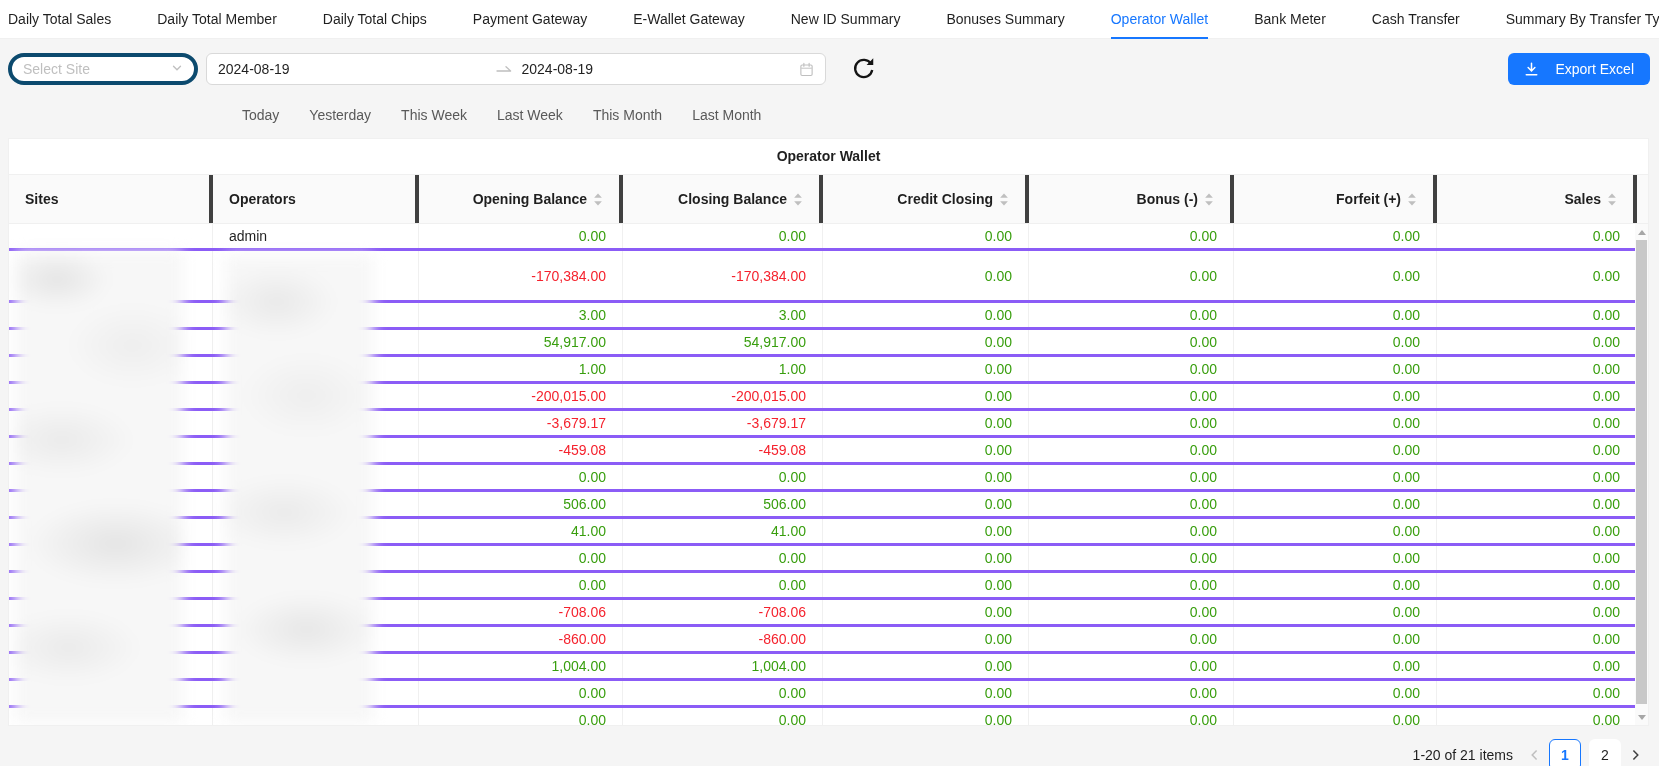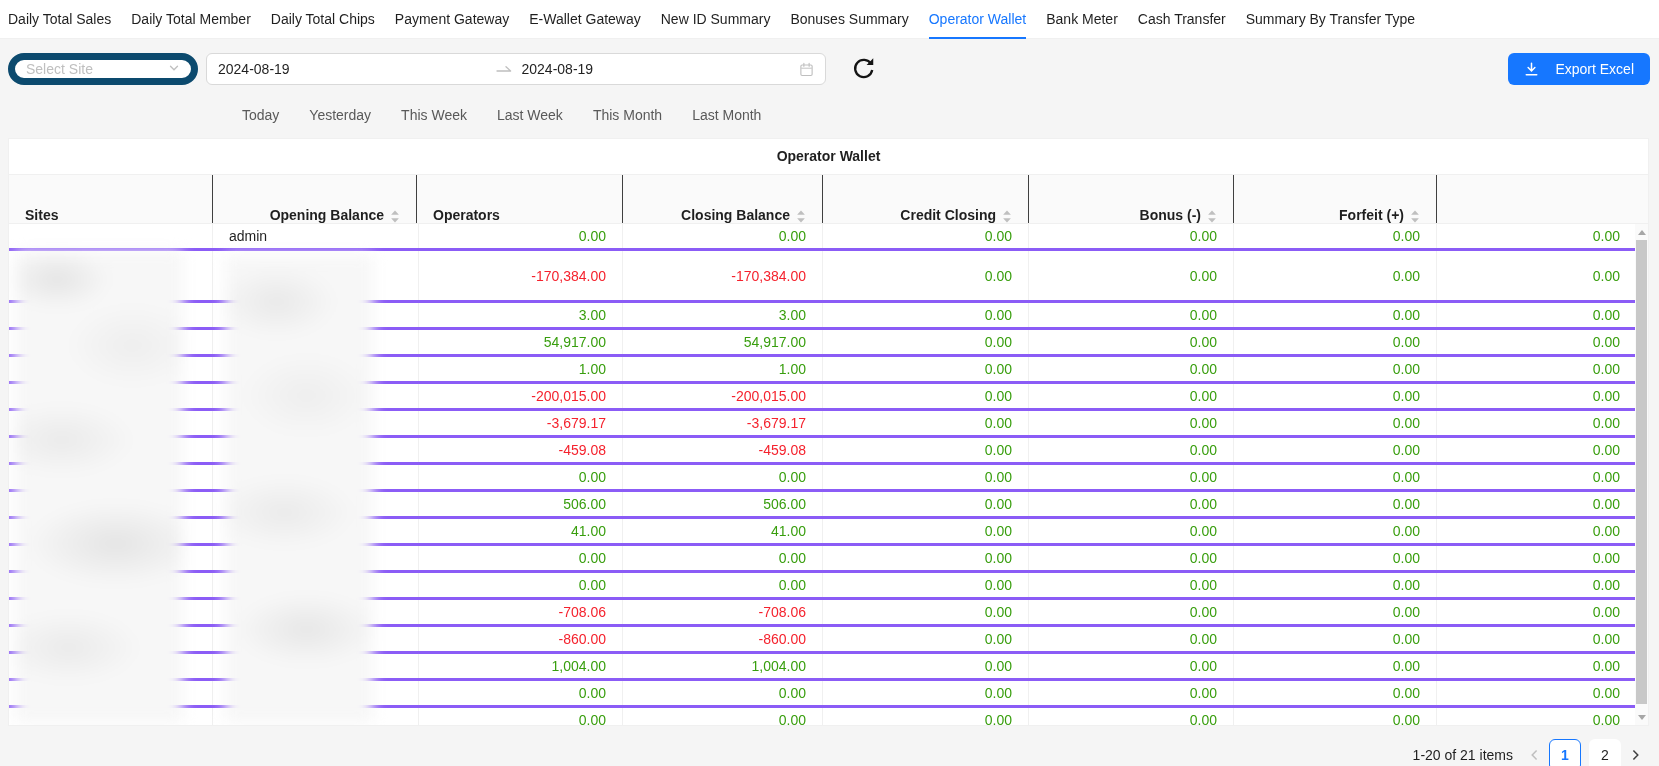--- a/index.html
+++ b/index.html
@@ -2,43 +2,43 @@
 <html><head>
 <meta charset="utf-8">
 <style>
   html,body{margin:0;padding:0}
   body{
     width:1659px;height:766px;overflow:hidden;
     background:#f5f5f5;color:rgba(0,0,0,.88);
     font-family:"Liberation Sans",sans-serif;font-size:14px;
   }
   
-  .tabbar{display:flex;gap:20px;padding-left:8px;height:38px;background:#fff;
+  .tabbar{display:flex;gap:46px;padding-left:8px;height:38px;background:#fff;
     border-bottom:1px solid #f0f0f0;align-items:stretch;white-space:nowrap}
   .tab{display:flex;align-items:center;cursor:pointer;border-bottom:2px solid transparent;margin-bottom:-1px}
   .tab.active{color:#1677ff;border-bottom-color:#1677ff}
   
   .toolbar{position:relative;margin:14px 8px 0;height:32px;display:flex;align-items:center}
-  .select{width:190px;height:32px;background:#fff;border:7px solid #0c4a6e;border-radius:16px;
+  .select{width:190px;height:32px;background:#fff;border:4px solid #0c4a6e;border-radius:16px;
     display:flex;align-items:center;justify-content:space-between;padding:0 11px;box-sizing:border-box;color:#bfbfbf;cursor:pointer}
   .range{margin-left:8px;width:620px;height:32px;background:#fff;border:1px solid #d9d9d9;border-radius:6px;
     display:flex;align-items:center;padding:0 11px;box-sizing:border-box;cursor:pointer}
   .range .dt{flex:1;color:rgba(0,0,0,.88)}
   .range .sep{display:flex;align-items:center;margin-right:10px}
   .refresh{margin-left:24px;width:26px;height:26px;display:flex;align-items:center;justify-content:center;cursor:pointer;background:none;border:none;padding:0}
   .export{position:absolute;right:1px;top:0;height:32px;background:#1677ff;border:none;border-radius:6px;color:#fff;
     display:flex;align-items:center;gap:16px;padding:0 16px;font-size:14px;font-family:inherit;cursor:pointer}
   
   .quicklinks{margin:22px 8px 0 242px;display:flex;gap:30px;color:#595959}
   .qlink{cursor:pointer}
   
   .card{margin:15px 8px 0;width:1641px;background:#fff;border:1px solid #f0f0f0;box-sizing:border-box}
   .tbl-title{height:35px;line-height:35px;text-align:center;font-weight:700;border-bottom:1px solid #f0f0f0}
   .thead{display:flex;height:48px;background:#fafafa;border-bottom:1px solid #f0f0f0;font-weight:600}
-  .th{display:flex;align-items:flex-end;padding:0 16px;box-sizing:border-box;border-right:1px solid #404040;cursor:default}
+  .th{display:flex;align-items:center;padding:0 16px;box-sizing:border-box;border-right:4px solid #404040;cursor:default}
   .th.sortable{cursor:pointer}
   .th.right{justify-content:flex-end;text-align:right}
   .carets{margin-left:6px;display:flex;flex-direction:column;align-items:center;line-height:0}
   .tbody{position:relative;height:501px;overflow:hidden}
   .tr{display:flex;height:27px;border-bottom:3px solid #8b5cf6;box-sizing:border-box;align-items:center;background:#fff}
   .tr.tall{height:52px}
   .td{padding:0 16px;box-sizing:border-box;border-right:1px solid #f0f0f0;height:100%;display:flex;align-items:center;overflow:hidden}
   .td.right{justify-content:flex-end}
   .pos{color:#389e0d}.neg{color:#f5222d}
   .w0{width:204px}.w1{width:206px}.w2{width:204px}.w3{width:200px}
@@ -144,32 +144,32 @@
     <span class="qlink">This Month</span>
     <span class="qlink">Last Month</span>
   </div>
 
 <div class="card">
   <div class="tbl-title">Operator Wallet</div>
   <div class="thead">
       <div class="th w0">
         <span>Sites</span>
       </div>
+      <div class="th w1">
+        <span>Operators</span>
+      </div>
       <div class="th w2 right sortable">
         <span>Opening Balance</span>
         <span class="carets">
           <svg width="10" height="13" viewBox="0 0 10 14">
             <path d="M5 0.5 L9.2 5.2 H0.8 Z" fill="#bfbfbf"></path>
             <path d="M5 13.5 L9.2 8.8 H0.8 Z" fill="#bfbfbf"></path>
           </svg>
         </span>
       </div>
-      <div class="th w1">
-        <span>Operators</span>
-      </div>
       <div class="th w3 right sortable">
         <span>Closing Balance</span>
         <span class="carets">
           <svg width="10" height="13" viewBox="0 0 10 14">
             <path d="M5 0.5 L9.2 5.2 H0.8 Z" fill="#bfbfbf"></path>
             <path d="M5 13.5 L9.2 8.8 H0.8 Z" fill="#bfbfbf"></path>
           </svg>
         </span>
       </div>
       <div class="th w4 right sortable">
@@ -185,20 +185,29 @@
         <span>Bonus (-)</span>
         <span class="carets">
           <svg width="10" height="13" viewBox="0 0 10 14">
             <path d="M5 0.5 L9.2 5.2 H0.8 Z" fill="#bfbfbf"></path>
             <path d="M5 13.5 L9.2 8.8 H0.8 Z" fill="#bfbfbf"></path>
           </svg>
         </span>
       </div>
       <div class="th w6 right sortable">
         <span>Forfeit (+)</span>
+        <span class="carets">
+          <svg width="10" height="13" viewBox="0 0 10 14">
+            <path d="M5 0.5 L9.2 5.2 H0.8 Z" fill="#bfbfbf"></path>
+            <path d="M5 13.5 L9.2 8.8 H0.8 Z" fill="#bfbfbf"></path>
+          </svg>
+        </span>
+      </div>
+      <div class="th w7 right sortable">
+        <span>Sales</span>
         <span class="carets">
           <svg width="10" height="13" viewBox="0 0 10 14">
             <path d="M5 0.5 L9.2 5.2 H0.8 Z" fill="#bfbfbf"></path>
             <path d="M5 13.5 L9.2 8.8 H0.8 Z" fill="#bfbfbf"></path>
           </svg>
         </span>
       </div>
     </div>
   <div class="tbody">
     <div class="tr">

